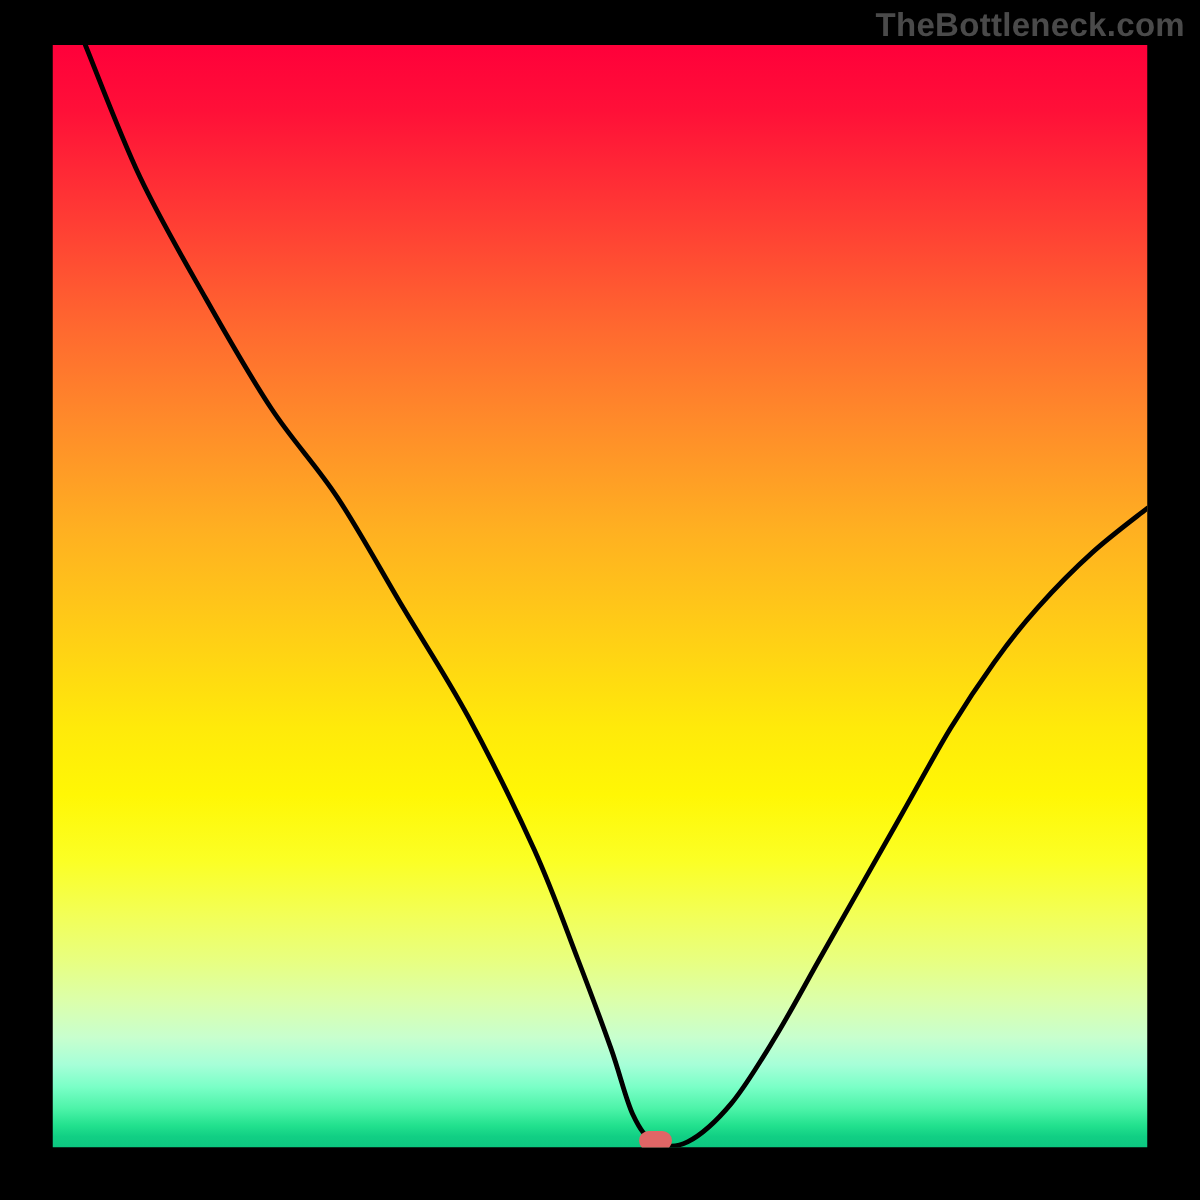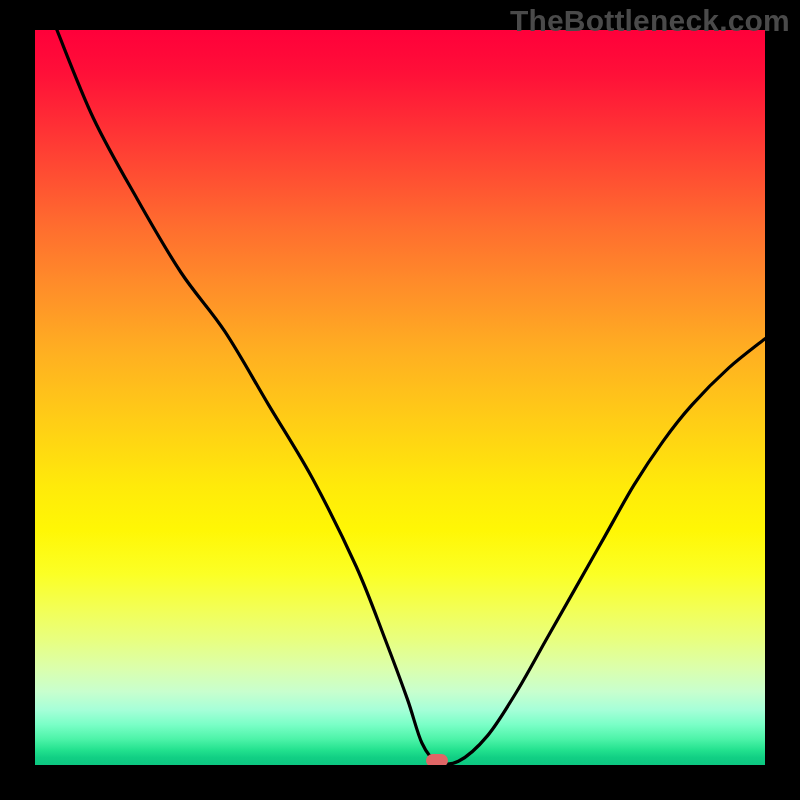--- a/index.html
+++ b/index.html
@@ -15,21 +15,21 @@
     position: relative;
     width: 800px;
     height: 800px;
     background: #000;
   }
   .watermark {
     position: absolute;
     top: 4px;
     right: 10px;
     color: #4a4a4a;
-    font-size: 30px;
+    font-size: 22px;
     font-weight: 600;
     letter-spacing: 0.2px;
     z-index: 20;
   }
   .plot {
     position: absolute;
     left: 35px;
     top: 30px;
     width: 730px;
     height: 735px;

